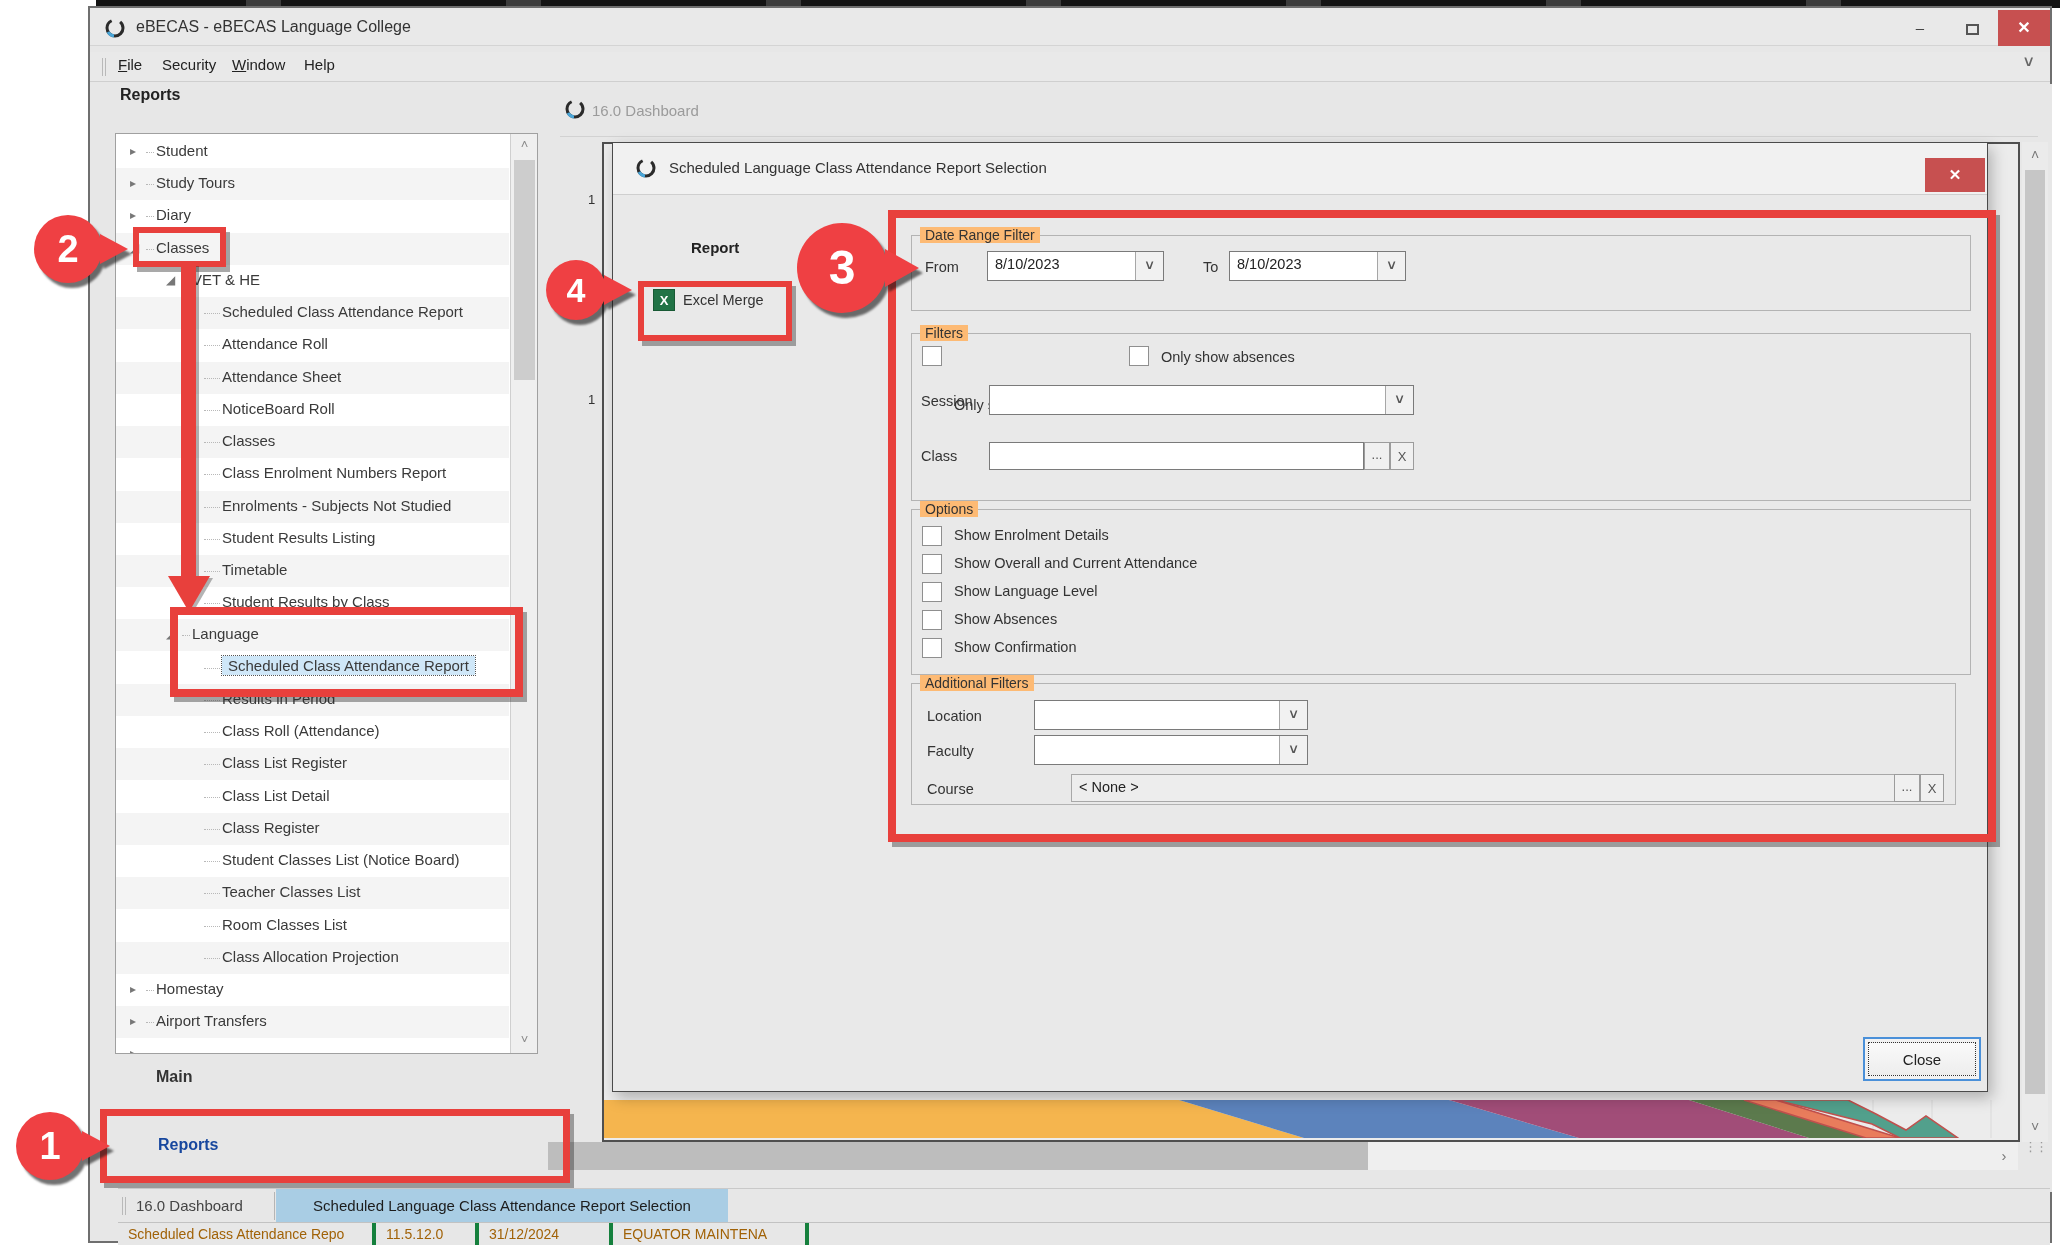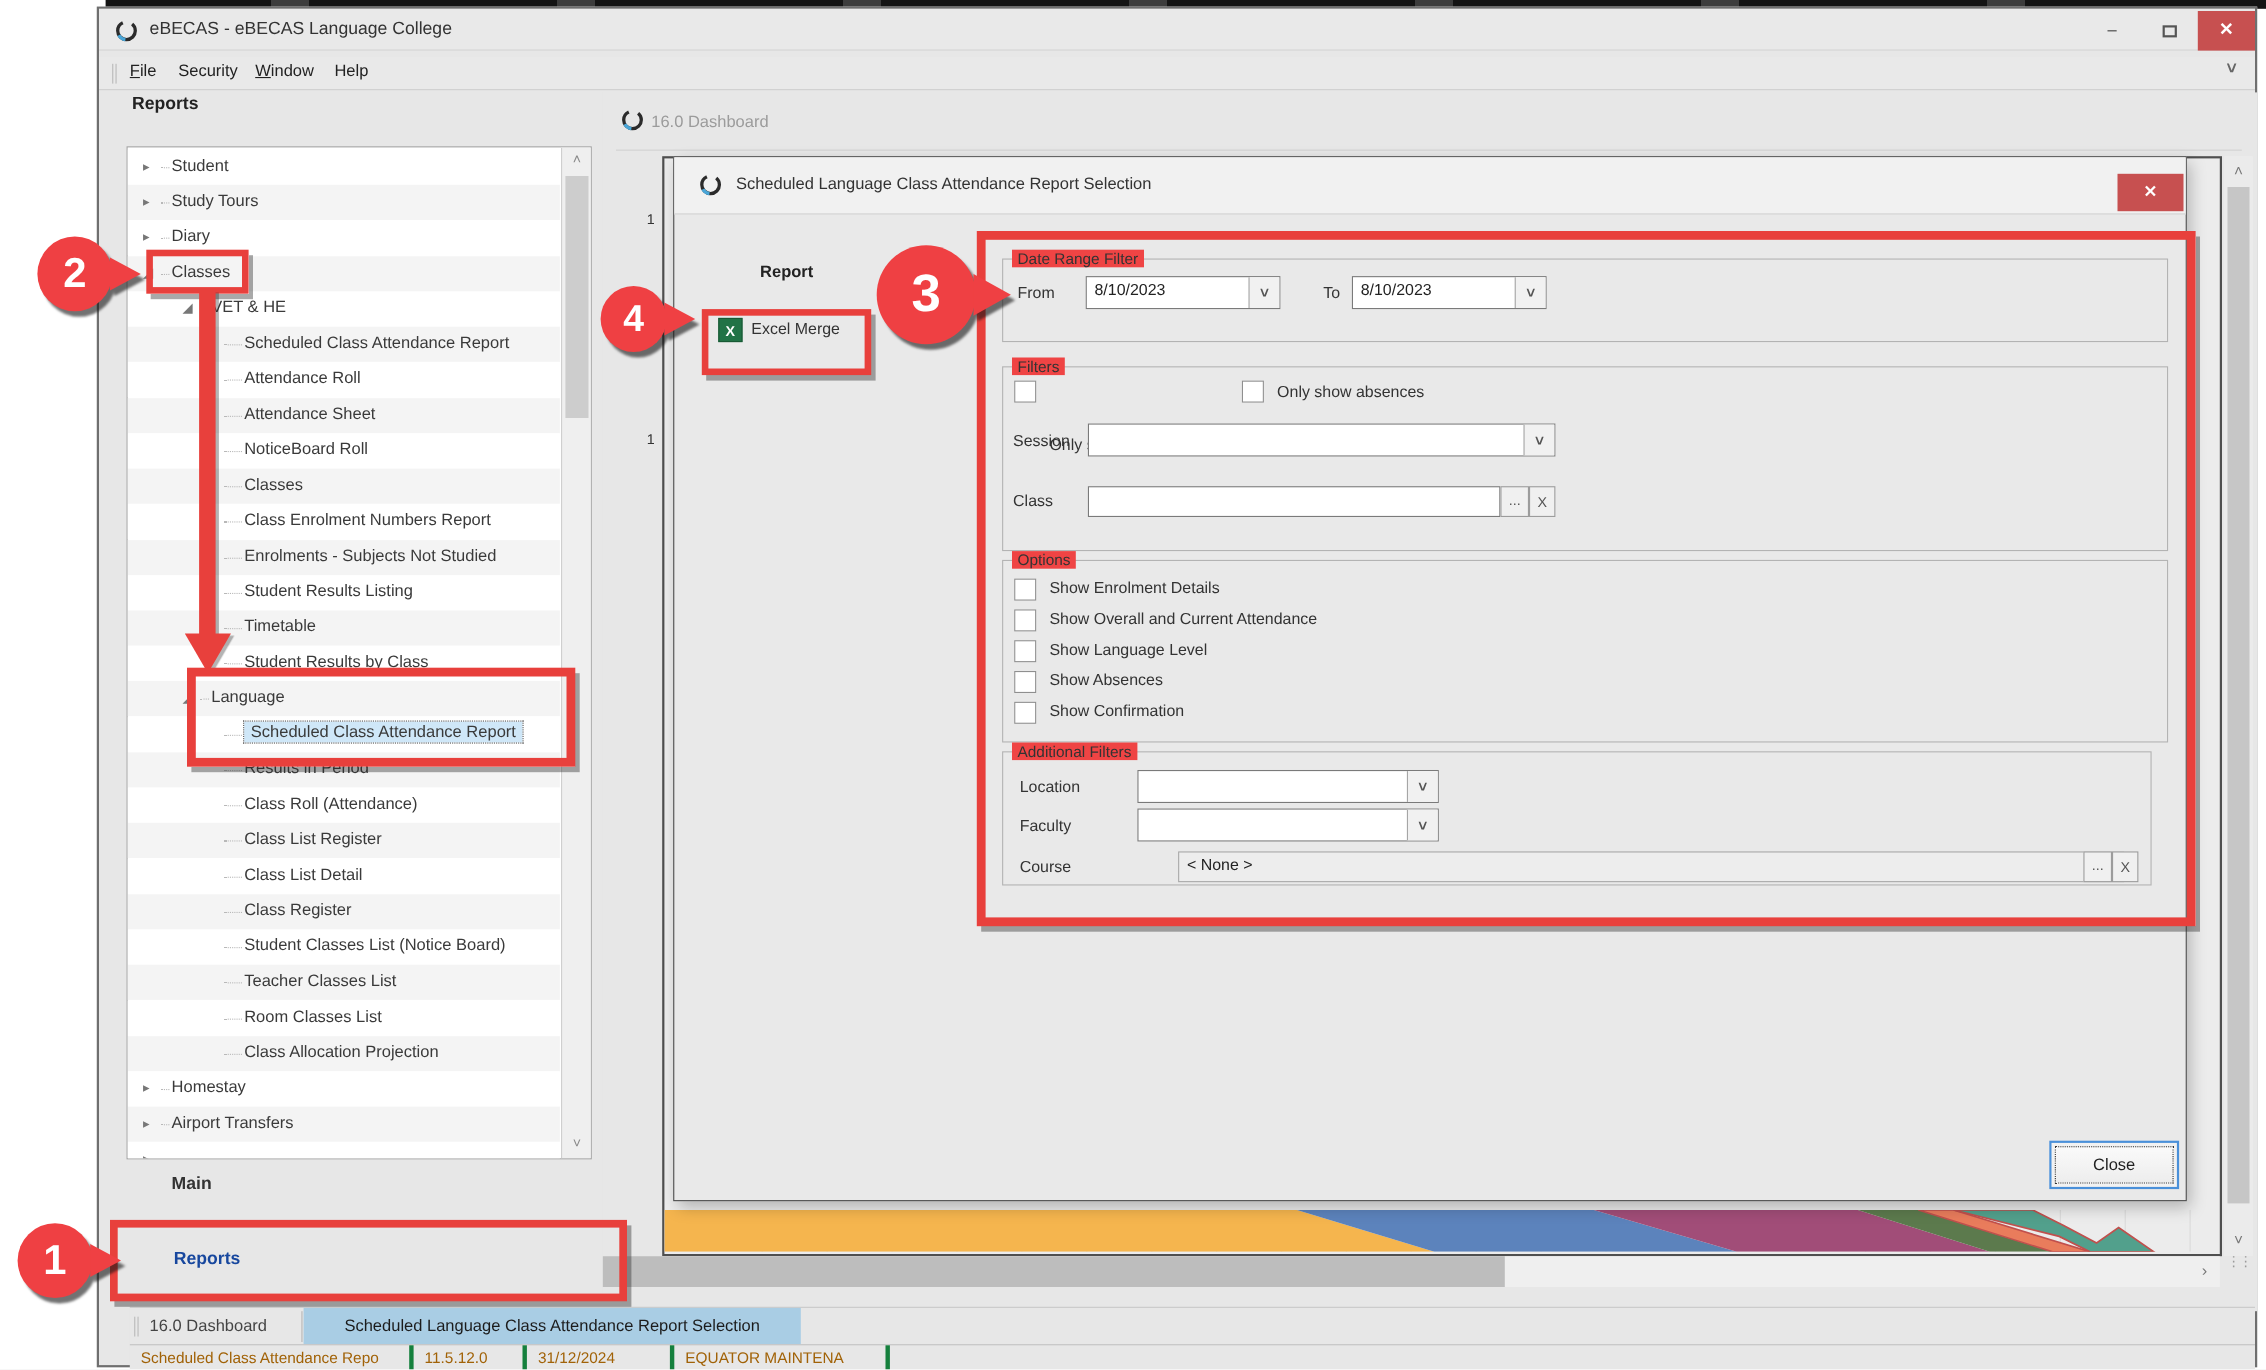--- a/index.html
+++ b/index.html
@@ -75,21 +75,21 @@
   .dlg-title{left:0;top:0;width:100%;height:52px;background:#f1f1f1;border-bottom:1px solid #cfcfcf;}
   .dlg-title-text{left:56px;top:16px;font-size:15px;color:#333;}
   .dlg-close{left:1312px;top:15px;width:60px;height:34px;background:var(--close-red);color:#fff;
     font-weight:bold;font-size:15px;text-align:center;line-height:34px;}
   .rpt-hdr{left:78px;top:96px;font-size:15px;font-weight:bold;color:#222;}
   .excel-item{left:40px;top:144px;width:150px;height:32px;}
   .xlicon{position:absolute;left:0;top:2px;width:22px;height:22px;background:#217346;border:1px solid #185934;
     color:#fff;font-weight:bold;font-size:13px;text-align:center;line-height:21px;}
   .xllabel{position:absolute;left:30px;top:5px;font-size:14.5px;color:#333;}
   .group{position:absolute;border:1px solid #b3b3b3;}
-  .glabel{position:absolute;left:8px;top:-9px;background:#ef4444;padding:0 5px;font-size:14px;color:#333;white-space:nowrap;}
+  .glabel{position:absolute;left:8px;top:-9px;background:#fdba74;padding:0 5px;font-size:14px;color:#333;white-space:nowrap;}
   .flabel{position:absolute;font-size:14.5px;color:#333;white-space:nowrap;}
   .combo{position:absolute;background:#fff;border:1px solid #7a7a7a;}
   .cval{position:absolute;left:7px;top:4px;font-size:14.5px;color:#222;white-space:nowrap;}
   .cbtn{position:absolute;right:0;top:0;bottom:0;width:28px;background:#f1f1f1;border-left:1px solid #a6a6a6;
     color:#555;font-weight:bold;font-size:14px;text-align:center;line-height:28px;}
   .cb{position:absolute;width:20px;height:20px;background:#fff;border:1px solid #8f8f8f;}
   .cblabel{position:absolute;font-size:14.5px;color:#333;white-space:nowrap;}
   .field{position:absolute;background:#fff;border:1px solid #7a7a7a;}
   .field.gray{background:#ededed;border-color:#a8a8a8;}
   .sqbtn{position:absolute;background:#f0f0f0;border:1px solid #9c9c9c;color:#555;

